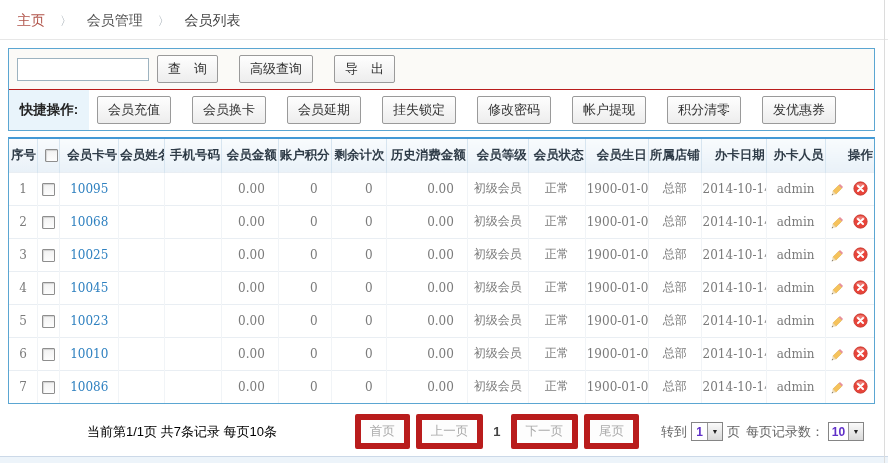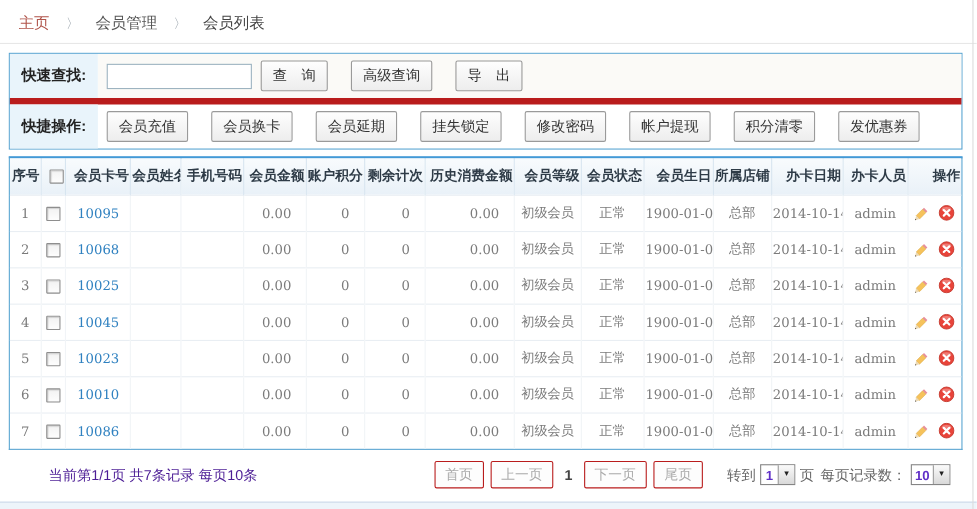--- a/index.html
+++ b/index.html
@@ -14,21 +14,21 @@
   
   .breadcrumb-bar { height:40px; line-height:40px; padding-left:17px; border-bottom:1px solid #e7e7e7; font-size:14px; color:#555; background:#fff; }
   .bc-home { color:#b0544a; cursor:pointer; }
   .bc-item { color:#555; cursor:pointer; }
   .bc-current { color:#444; }
   .bc-sep { color:#9aa4ac; margin:0 11px; font-size:12px; }
 
   
   .panel { margin:8px 13px 0 8px; border:1px solid #5ba6d2; background:#fff; }
   .panel-row { display:flex; align-items:stretch; min-height:38px; }
-  .panel-row + .panel-row { border-top:6px solid #b91c1c; }
+  .panel-row + .panel-row { border-top:1px solid #b91c1c; }
   .panel-label {
     width:80px; flex:0 0 80px; background:#e9f4fb; font-weight:bold; color:#222;
     display:flex; align-items:center; justify-content:center; font-size:13.5px;
   }
   .panel-content { flex:1; display:flex; align-items:center; padding:6px 8px; }
   .panel-content.row1 { background:#fbfaf7; }
   .search-input {
     width:132px; height:23px; border:1px solid #9db3c0; background:#fff; margin-right:8px;
     padding:0 4px; font-size:12px; outline:none;
   }
@@ -63,25 +63,25 @@
   a.link { color:#2f81c0; text-decoration:none; cursor:pointer; }
   .checkbox {
     display:inline-block; width:13px; height:13px; border:1px solid #8e8e8e; border-radius:1px;
     background:linear-gradient(#f2f2f2,#fdfdfd); box-shadow:inset 1px 1px 1px rgba(0,0,0,.14);
     vertical-align:middle; cursor:pointer;
   }
   .icon-btn { display:inline-block; margin:0 4px; cursor:pointer; vertical-align:middle; line-height:0; }
 
   
   .pager-bar { margin:10px 20px 0 8px; display:flex; align-items:center; justify-content:space-between; }
-  .pager-summary { margin-left:36px; color:#4c1d95; font-size:13px; }
+  .pager-summary { margin-left:79px; color:#000000; font-size:13px; }
   .pager-controls { display:flex; align-items:center; }
   .pg-btn {
     padding:3px 9px; margin-left:6px; font-size:12.5px; color:#aaa; background:#fdfdfd;
-    border:1px solid #b91c1c; border-radius:2px; cursor:pointer; white-space:nowrap; font-family:inherit;
+    border:6px solid #b91c1c; border-radius:2px; cursor:pointer; white-space:nowrap; font-family:inherit;
   }
   .pg-current { margin:0 4px 0 10px; font-weight:bold; color:#444; font-size:13px; }
   .pg-text { color:#666; font-size:13px; margin-left:6px; white-space:nowrap; }
   .pg-text.first { margin-left:22px; }
   .mini-select {
     display:inline-flex; align-items:stretch; height:19px; border:1px solid #858585;
     background:#fff; margin:0 4px; vertical-align:middle; cursor:pointer;
   }
   .sel-value { min-width:15px; padding:0 2px; display:flex; align-items:center; justify-content:center;
     color:#6030c8; font-weight:bold; font-size:12px; }
@@ -96,21 +96,20 @@
 <div class="breadcrumb-bar">
   <span class="bc-home">主页</span>
   <span class="bc-sep">〉</span>
   <span class="bc-item">会员管理</span>
   <span class="bc-sep">〉</span>
   <span class="bc-current">会员列表</span>
 </div>
 
 <div class="panel">
   <div class="panel-row">
-    <div class="panel-label">快速查找:</div>
     <div class="panel-content row1">
       <input class="search-input" type="text" value="" style="">
       <button class="btn">查　询</button>
       <button class="btn">高级查询</button>
       <button class="btn">导　出</button>
     </div>
   </div>
   <div class="panel-row">
     <div class="panel-label">快捷操作:</div>
     <div class="panel-content">

